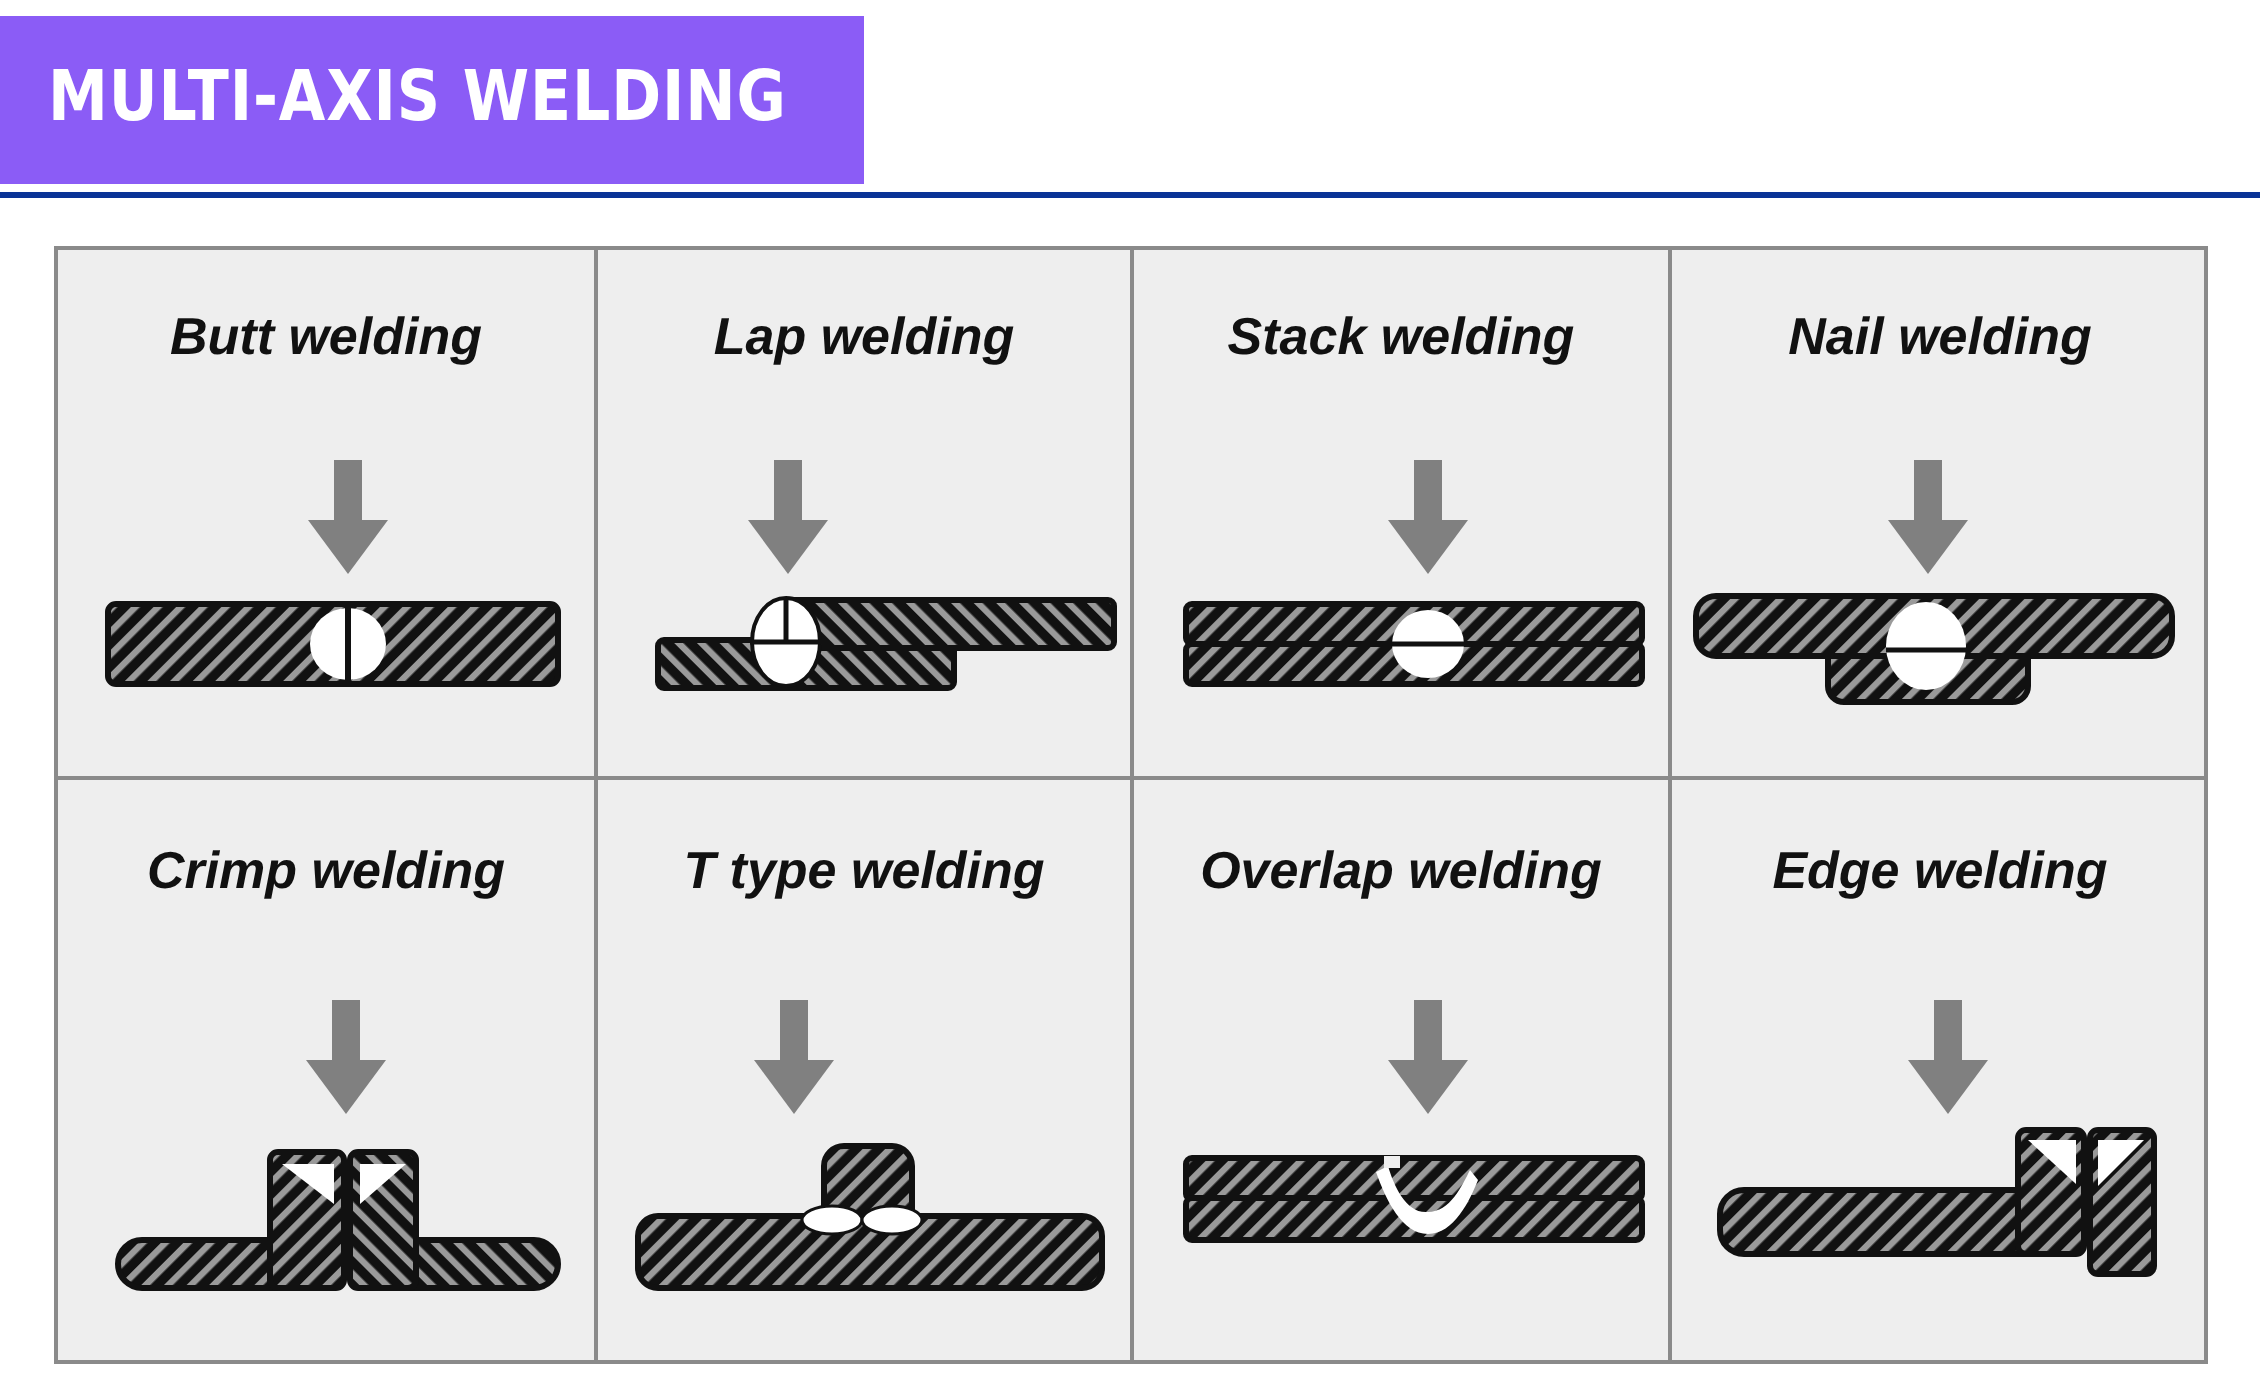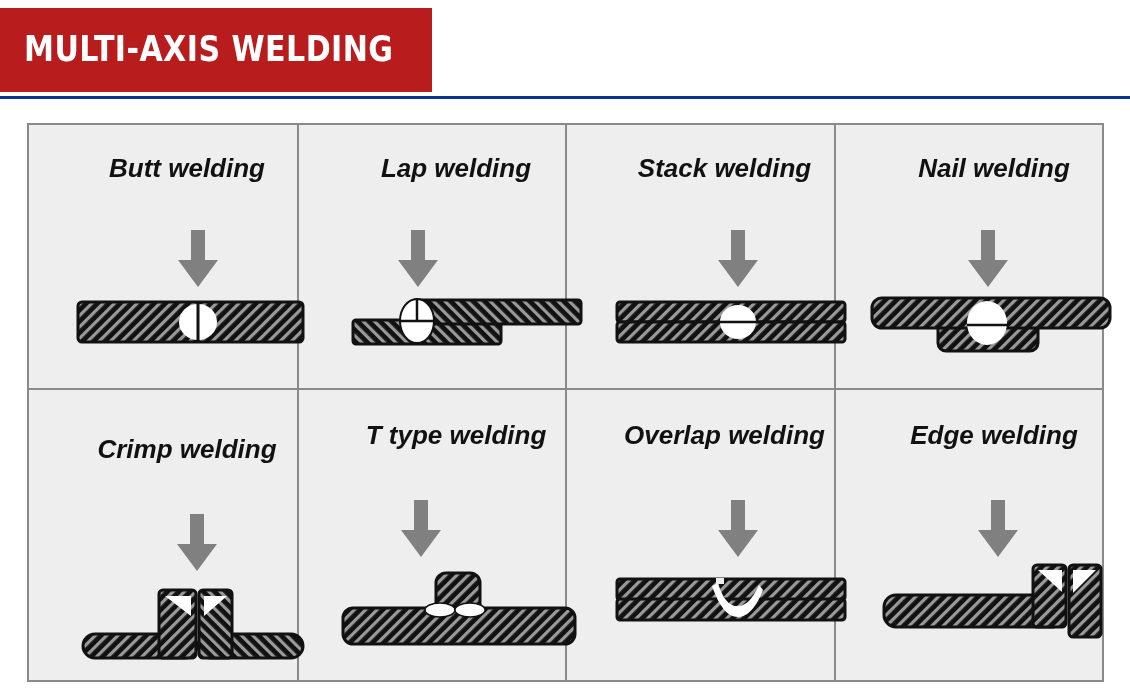--- a/index.html
+++ b/index.html
@@ -1,21 +1,21 @@
 <!DOCTYPE html>
 <html><head>
 <meta charset="utf-8">
 <style>
   html,body{margin:0;padding:0;background:#ffffff;}
   body{width:1130px;height:698px;position:relative;overflow:hidden;font-family:"Liberation Sans",sans-serif;}
-  .banner{position:absolute;left:0;top:8px;width:432px;height:84px;background:#b91c1c;}
+  .banner{position:absolute;left:0;top:8px;width:432px;height:84px;background:#8b5cf6;}
   .banner-title{position:absolute;left:24px;top:21px;color:#ffffff;font-family:"DejaVu Sans",sans-serif;font-weight:bold;font-size:35px;letter-spacing:0.5px;transform:scaleX(0.86);transform-origin:left center;white-space:nowrap;}
   .rule{position:absolute;left:0;top:96px;width:1130px;height:3px;background:#0a3396;}
   .grid{position:absolute;left:27px;top:123px;width:1077px;height:559px;box-sizing:border-box;border:2px solid #8a8a8a;background:#eeeeee;}
-  .cell{position:absolute;box-sizing:border-box;margin-left:24px;}
+  .cell{position:absolute;box-sizing:border-box;}
   .vline{position:absolute;top:0;width:2px;height:100%;background:#8a8a8a;}
   .hline{position:absolute;left:0;height:2px;width:100%;background:#8a8a8a;}
   .cell-label{position:absolute;left:0;width:100%;text-align:center;font-style:italic;font-weight:bold;font-size:26px;color:#111;font-family:"Liberation Sans",sans-serif;}
   svg.fig{position:absolute;left:0;top:0;}
 </style>
 </head>
 <body>
 
 <div class="banner">
   <div class="banner-title">MULTI-AXIS WELDING</div>
@@ -114,21 +114,21 @@
           <rect x="140" y="105" width="14" height="30" fill="#808080"></rect>
           <polygon points="127,135 167,135 147,162" fill="#808080"></polygon>
         </g>
         <rect x="26" y="177" width="228" height="20" rx="3" fill="url(#hatch2-a)" stroke="#111111" stroke-width="3"></rect>
         <rect x="26" y="197" width="228" height="20" rx="3" fill="url(#hatch2-a)" stroke="#111111" stroke-width="3"></rect>
         <ellipse cx="147" cy="197" rx="18" ry="17" fill="#ffffff"></ellipse>
         <line x1="129" y1="197" x2="165" y2="197" stroke="#111111" stroke-width="2.5"></line>
       </svg>
   </div>
 
-  <div class="cell" style="left:0;top:279px;width:268px;height:292px">
+  <div class="cell" style="left:0;top:265px;width:268px;height:292px">
     <div class="cell-label" style="top:30px">Crimp welding</div>
     <svg class="fig" width="268" height="292">
         <defs>
           <pattern id="hatch4-a" width="8" height="8" patternUnits="userSpaceOnUse" patternTransform="rotate(45)">
             <rect width="8" height="8" fill="#111111"></rect>
             <rect width="3.2" height="8" fill="#9a9a9a"></rect>
           </pattern>
           <pattern id="hatch4-b" width="8" height="8" patternUnits="userSpaceOnUse" patternTransform="rotate(-45)">
             <rect width="8" height="8" fill="#111111"></rect>
             <rect width="3.2" height="8" fill="#9a9a9a"></rect>

